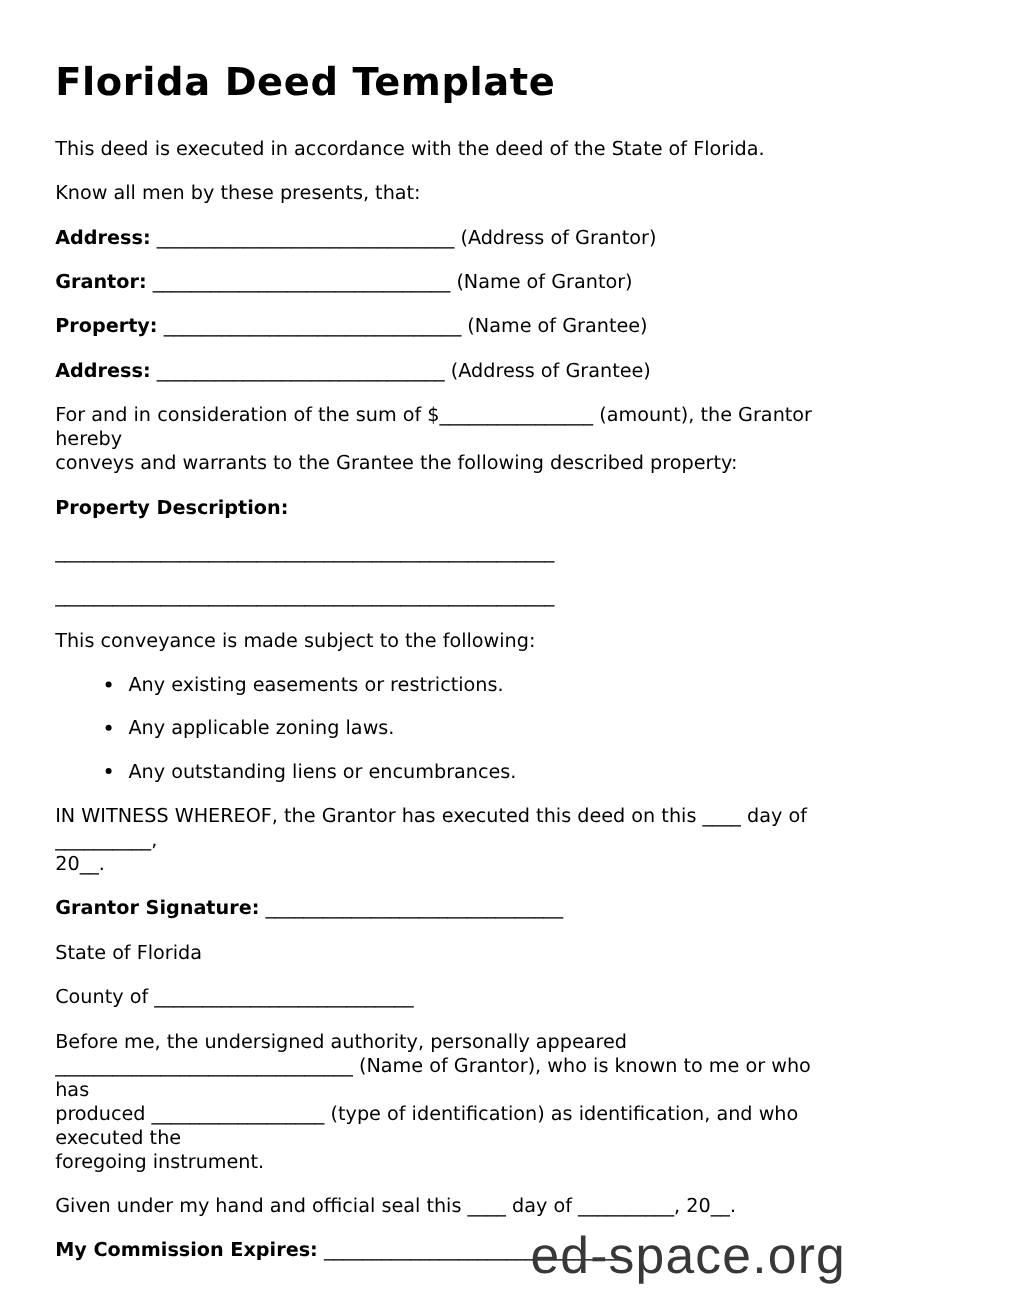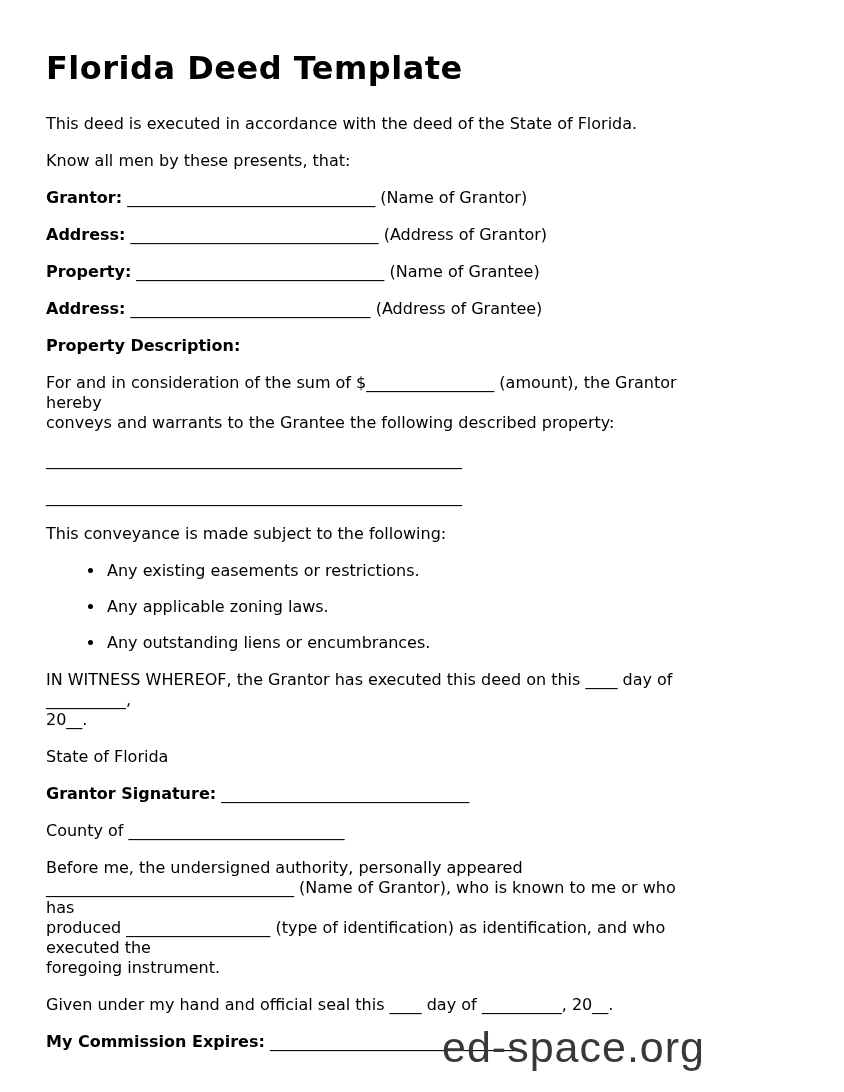--- a/index.html
+++ b/index.html
@@ -55,51 +55,51 @@
 <body>
 
 <div class="page">
 
   <h1 class="doc-title">Florida Deed Template</h1>
 
   <p class="para">This deed is executed in accordance with the deed of the State of Florida.</p>
 
   <p class="para">Know all men by these presents, that:</p>
 
+  <p class="para"><span class="field-label">Address:</span><span> _______________________________ (Address of Grantor)</span></p>
+
   <p class="para"><span class="field-label">Grantor:</span><span> _______________________________ (Name of Grantor)</span></p>
-
-  <p class="para"><span class="field-label">Address:</span><span> _______________________________ (Address of Grantor)</span></p>
 
   <p class="para"><span class="field-label">Property:</span><span> _______________________________ (Name of Grantee)</span></p>
 
   <p class="para"><span class="field-label">Address:</span><span> ______________________________ (Address of Grantee)</span></p>
 
-  <p class="para bold">Property Description:</p>
-
   <p class="para">For and in consideration of the sum of $________________ (amount), the Grantor hereby
 conveys and warrants to the Grantee the following described property:</p>
+
+  <p class="para bold">Property Description:</p>
 
   <p class="para">____________________________________________________</p>
 
   <p class="para">____________________________________________________</p>
 
   <p class="para">This conveyance is made subject to the following:</p>
 
   <ul class="subject-list">
     <li>Any existing easements or restrictions.</li>
     <li>Any applicable zoning laws.</li>
     <li>Any outstanding liens or encumbrances.</li>
   </ul>
 
   <p class="para">IN WITNESS WHEREOF, the Grantor has executed this deed on this ____ day of __________,
 20__.</p>
 
+  <p class="para"><span class="field-label">Grantor Signature:</span><span> _______________________________</span></p>
+
   <p class="para">State of Florida</p>
-
-  <p class="para"><span class="field-label">Grantor Signature:</span><span> _______________________________</span></p>
 
   <p class="para">County of ___________________________</p>
 
   <p class="para">Before me, the undersigned authority, personally appeared
 _______________________________ (Name of Grantor), who is known to me or who has
 produced __________________ (type of identification) as identification, and who executed the
 foregoing instrument.</p>
 
   <p class="para">Given under my hand and official seal this ____ day of __________, 20__.</p>
 

